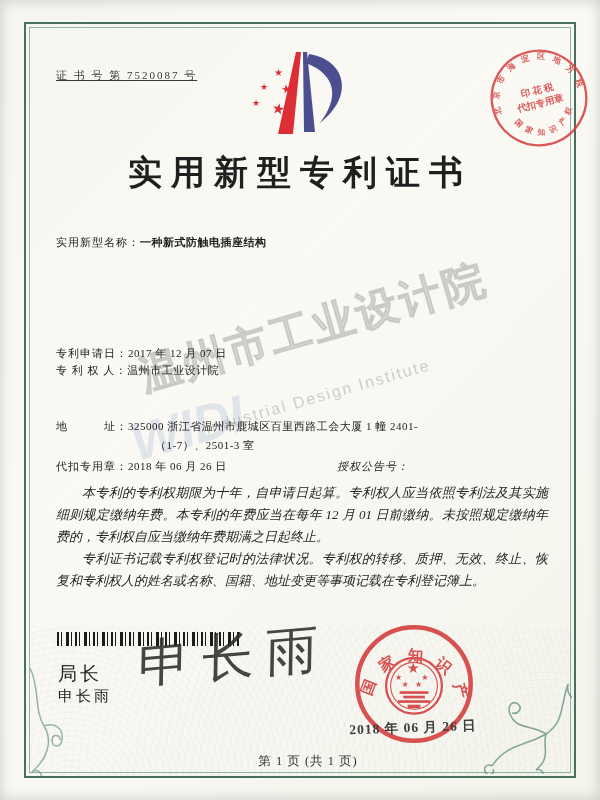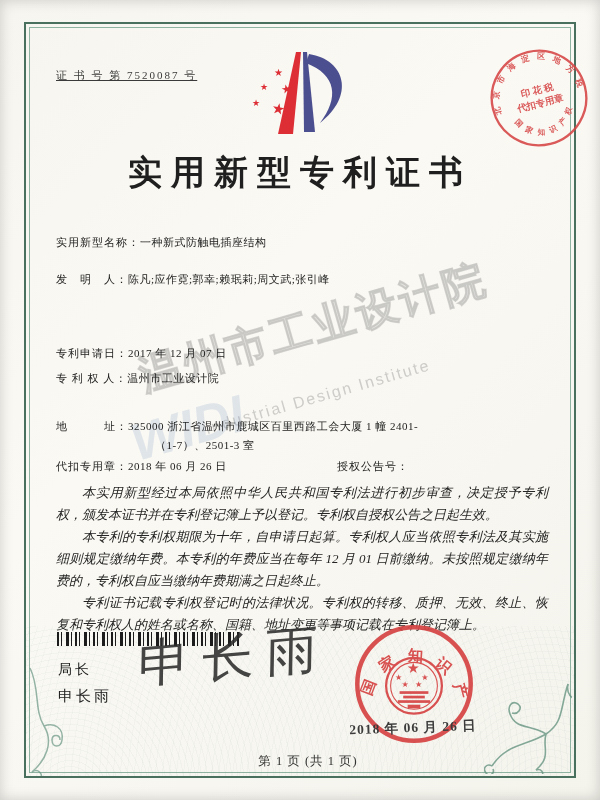--- a/index.html
+++ b/index.html
@@ -20,23 +20,23 @@
       repeating-radial-gradient(circle at 95% 120%, rgba(110,155,135,.08) 0 1px, transparent 1px 7px);
     pointer-events:none;}
   .cert-no{position:absolute;left:56px;top:68px;font-size:11px;letter-spacing:2px;color:#3a3a3a;text-decoration:underline;}
   .title{position:absolute;left:0;top:150px;width:100%;text-align:center;
     font-size:34px;font-weight:700;letter-spacing:9px;color:#1f1f1f;}
   .logo{position:absolute;left:250px;top:44px;}
   
   .row{position:absolute;left:56px;display:flex;font-size:11px;line-height:19px;color:#1d1d1d;}
   .row .lbl{white-space:pre;letter-spacing:1px;}
   .row .val{letter-spacing:.5px;}
-  .val-strong{font-weight:400;}
+  .val-strong{font-weight:700;}
   .addr2{padding-left:27px;}
-  .row-right{left:337px;}
+  .row-right{left:337px;font-style:italic;}
   
   .paras{position:absolute;left:56px;top:482px;width:492px;font-size:13px;line-height:22px;
     color:#242424;text-align:justify;font-style:italic;}
   .paras p{margin:0;text-indent:2em;}
   
   .wm-cn{position:absolute;left:148px;top:348px;font-size:42px;font-weight:700;letter-spacing:3px;
     color:rgba(150,150,150,.22);-webkit-text-stroke:1px rgba(140,140,140,.30);
     transform:rotate(-16deg);transform-origin:0 100%;white-space:nowrap;pointer-events:none;}
   .wm-en{position:absolute;left:208px;top:420px;font-size:16px;letter-spacing:2px;
     color:rgba(150,150,150,.45);transform:rotate(-16deg);transform-origin:0 100%;
@@ -44,21 +44,21 @@
   .wm-widi{position:absolute;left:130px;top:398px;font-size:52px;font-weight:700;font-style:italic;
     color:rgba(120,150,195,.20);transform:rotate(-16deg);font-family:"Liberation Sans",sans-serif;
     pointer-events:none;}
   
   .barcode{position:absolute;left:57px;top:632px;width:184px;height:14px;
     background:repeating-linear-gradient(90deg,
       #1c1c1c 0 2px, transparent 2px 4px,
       #1c1c1c 4px 5px, transparent 5px 9px,
       #1c1c1c 9px 12px, transparent 12px 14px,
       #1c1c1c 14px 15px, transparent 15px 18px);}
-  .dir-title{position:absolute;left:58px;top:661px;font-size:14px;letter-spacing:3px;color:#222;}
+  .dir-title{position:absolute;left:58px;top:661px;font-size:19px;letter-spacing:3px;color:#222;}
   .dir-name{position:absolute;left:58px;top:687px;font-size:15px;letter-spacing:3px;color:#222;}
   .signature{position:absolute;left:138px;top:622px;font-size:52px;color:#2d2d2d;
     font-family:"DejaVu Sans",sans-serif;font-weight:300;letter-spacing:12px;
     transform:rotate(-5deg) skewX(-6deg);opacity:.88;white-space:nowrap;}
   
   .seal-big{position:absolute;left:351px;top:621px;opacity:.93;}
   .seal-date{position:absolute;left:345px;top:719px;width:136px;text-align:center;
     font-size:13.5px;font-weight:700;letter-spacing:1px;color:#3c3c3c;transform:rotate(-2deg);}
   .tax-stamp{position:absolute;left:487px;top:46px;opacity:.88;transform:rotate(-14deg);}
   .footer{position:absolute;left:8px;top:753px;width:100%;text-align:center;
@@ -92,49 +92,44 @@
     <text x="2" y="62" font-size="9" fill="#dd2e35">★</text>
     <text x="22" y="70" font-size="15" fill="#dd2e35" transform="rotate(10 29 64)">★</text>
   </svg>
 
   <div class="title">实用新型专利证书</div>
 
   <div class="row" style="top:233px">
     <span class="lbl">实用新型名称：</span>
     <span class="val val-strong">一种新式防触电插座结构</span>
   </div>
-  <div class="row" style="top:270px">
-    <span class="lbl">发　明　人：</span>
-    <span class="val">陈凡;应作霓;郭幸;赖珉莉;周文武;张引峰</span>
-  </div>
   <div class="row" style="top:344px">
     <span class="lbl">专利申请日：</span>
     <span class="val">2017 年 12 月 07 日</span>
   </div>
-  <div class="row" style="top:369px">
+  <div class="row" style="top:361px">
     <span class="lbl">专 利 权 人：</span>
     <span class="val">温州市工业设计院</span>
   </div>
   <div class="row" style="top:417px">
     <span class="lbl">地　　　址：</span>
     <span class="val">
       <span>325000 浙江省温州市鹿城区百里西路工会大厦 1 幢 2401-</span><br>
       <span class="addr2">（1-7）、2501-3 室</span>
     </span>
   </div>
   <div class="row" style="top:457px">
     <span class="lbl">代扣专用章：</span>
     <span class="val">2018 年 06 月 26 日</span>
   </div>
   <div class="row row-right" style="top:457px">
     <span class="lbl">授权公告号：</span>
   </div>
 
   <div class="paras">
-    <p>本实用新型经过本局依照中华人民共和国专利法进行初步审查，决定授予专利权，颁发本证书并在专利登记簿上予以登记。专利权自授权公告之日起生效。</p>
     <p>本专利的专利权期限为十年，自申请日起算。专利权人应当依照专利法及其实施细则规定缴纳年费。本专利的年费应当在每年 12 月 01 日前缴纳。未按照规定缴纳年费的，专利权自应当缴纳年费期满之日起终止。</p>
     <p>专利证书记载专利权登记时的法律状况。专利权的转移、质押、无效、终止、恢复和专利权人的姓名或名称、国籍、地址变更等事项记载在专利登记簿上。</p>
   </div>
 
   <div class="barcode"></div>
 
   <div class="dir-title">局长</div>
   <div class="dir-name">申长雨</div>
   <div class="signature">申长雨</div>
 

